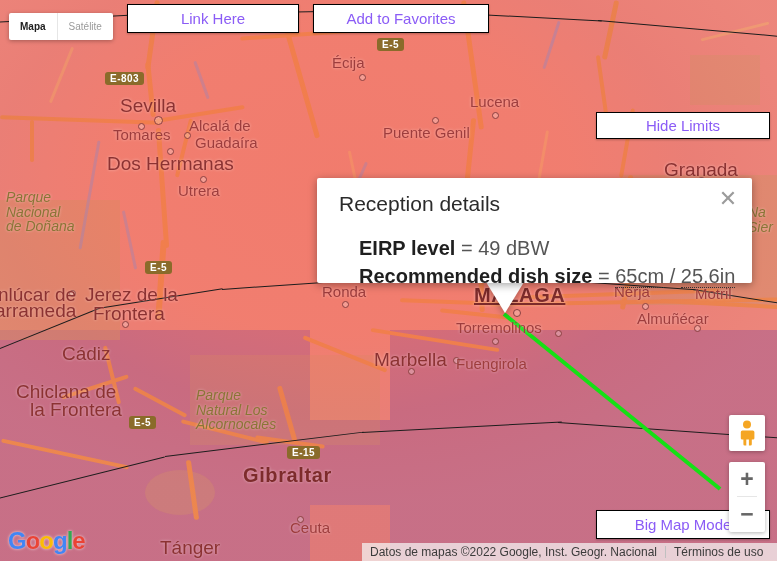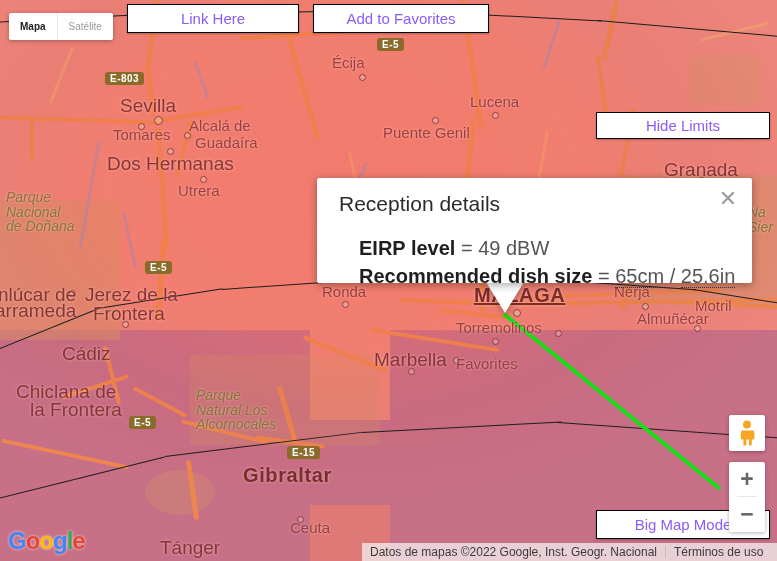--- a/index.html
+++ b/index.html
@@ -303,26 +303,26 @@
         <div class="lbl lbl-city" style="left: 470px; top: 93px;">Lucena</div>
         <div class="lbl lbl-city" style="left: 383px; top: 124px;">Puente Genil</div>
         <div class="lbl lbl-city-big" style="left: 664px; top: 159px;">Granada</div>
         <div class="lbl lbl-city-big" style="left: 85px; top: 284px;">Jerez de la</div>
         <div class="lbl lbl-city-big" style="left: 93px; top: 303px;">Frontera</div>
         <div class="lbl lbl-city-big" style="left: -2px; top: 284px;">nlúcar de</div>
         <div class="lbl lbl-city-big" style="left: -5px; top: 300px;">arrameda</div>
         <div class="lbl lbl-city" style="left: 322px; top: 283px;">Ronda</div>
         <div class="lbl lbl-major" style="left: 474px; top: 284px; text-decoration: underline;">MÁLAGA</div>
         <div class="lbl lbl-city" style="left: 614px; top: 283px;">Nerja</div>
-        <div class="lbl lbl-city" style="left: 695px; top: 285px; margin-top: 12px;">Motril</div>
+        <div class="lbl lbl-city" style="left: 695px; top: 285px;">Motril</div>
         <div class="lbl lbl-city" style="left: 456px; top: 319px;">Torremolinos</div>
         <div class="lbl lbl-city" style="left: 637px; top: 310px;">Almuñécar</div>
         <div class="lbl lbl-city-big" style="left: 62px; top: 343px;">Cádiz</div>
         <div class="lbl lbl-city-big" style="left: 374px; top: 349px;">Marbella</div>
-        <div class="lbl lbl-city" style="left: 456px; top: 355px;">Favorites</div>
+        <div class="lbl lbl-city" style="left: 456px; top: 355px;">Fuengirola</div>
         <div class="lbl lbl-city-big" style="left: 16px; top: 381px;">Chiclana de</div>
         <div class="lbl lbl-city-big" style="left: 30px; top: 399px;">la Frontera</div>
         <div class="lbl lbl-major" style="left: 243px; top: 464px;">Gibraltar</div>
         <div class="lbl lbl-city" style="left: 290px; top: 519px;">Ceuta</div>
         <div class="lbl lbl-city-big" style="left: 160px; top: 537px;">Tánger</div>
         <div class="lbl lbl-park" style="left: 6px; top: 190px;">
           <div>Parque</div>
           <div>Nacional</div>
           <div>de Doñana</div>
         </div>

